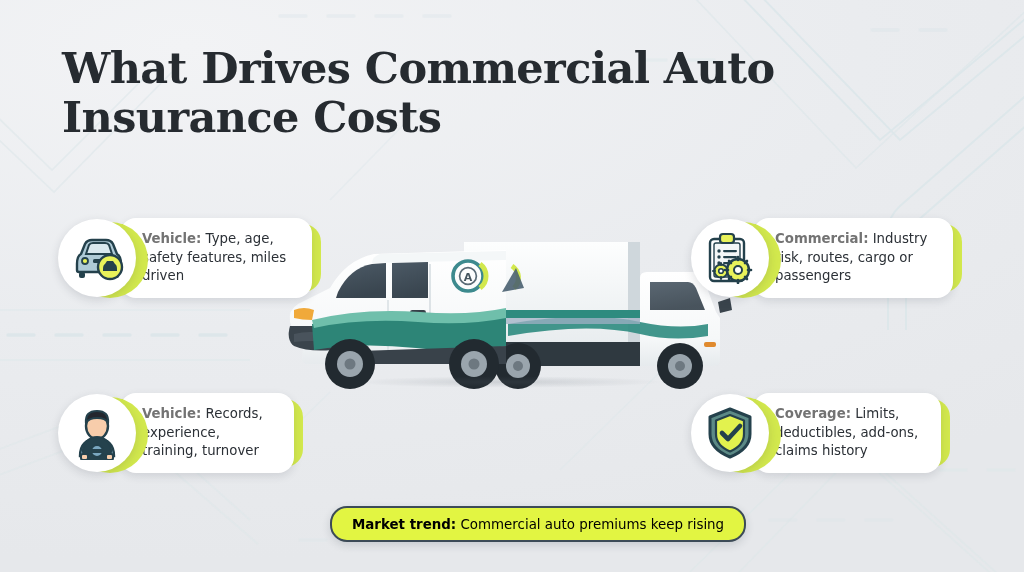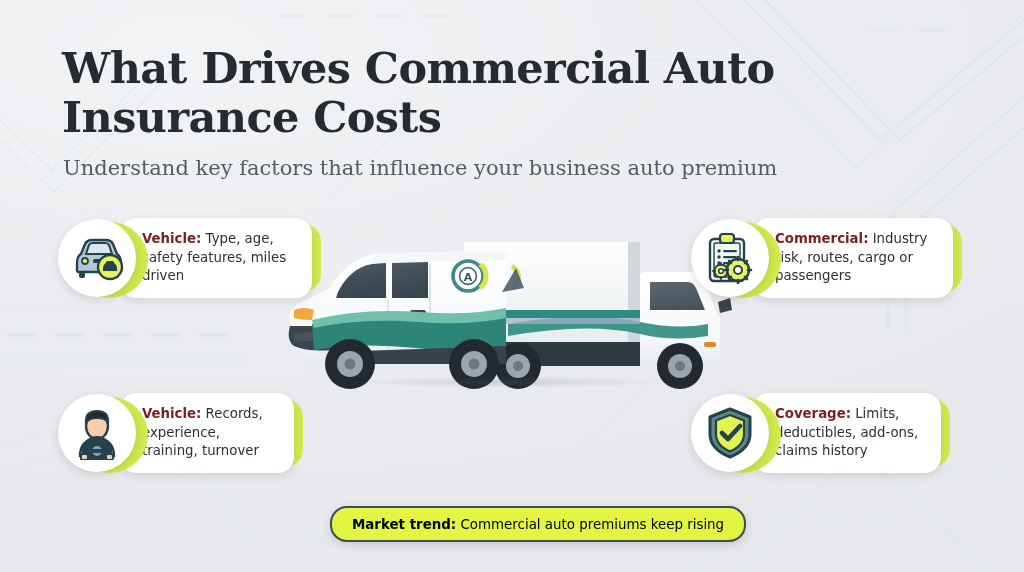--- a/index.html
+++ b/index.html
@@ -40,21 +40,21 @@
   .pill{
     position:relative;z-index:2;
     background:#ffffff;border-radius:16px;
     box-shadow:0 3px 9px rgba(40,50,60,.13);
     padding:12px 18px 12px 22px;
   }
   .pill .txt{
     font-size:13.3px;line-height:18.5px;color:#2b3036;
     font-family:"DejaVu Sans","Liberation Sans",sans-serif;
   }
-  .pill .txt b{font-weight:700;color:#7f1d1d;}
+  .pill .txt b{font-weight:700;color:#737373;}
   .iconwrap{position:relative;z-index:4;}
   .icon-crescent{
     position:absolute;left:14px;top:3px;width:76px;height:76px;
     border-radius:50%;background:#d2e84d;z-index:1;
   }
   .icon-circle{
     position:relative;z-index:2;width:78px;height:78px;border-radius:50%;
     background:#fff;box-shadow:0 3px 10px rgba(40,50,60,.15);
     display:flex;align-items:center;justify-content:center;
   }
@@ -134,21 +134,20 @@
     </g>
     <g stroke="#dde7ea" stroke-width="1.6" fill="none" opacity=".45">
       <path d="M 330 200 L 420 108"></path>
       <path d="M 250 470 L 330 392"></path>
       <path d="M 560 470 L 660 372"></path>
     </g>
   </svg>
 
   <div class="title">What Drives Commercial Auto
 Insurance Costs</div>
-  <div class="subtitle">Understand key factors that influence your business auto premium</div>
 
   <div class="vehicles">
     <div class="vshadow"></div>
     <svg width="480" height="185" viewBox="0 0 480 185">
       <defs>
         <linearGradient id="glass" x1="0" y1="0" x2="0.3" y2="1">
           <stop offset="0%" stop-color="#4c5a66"></stop>
           <stop offset="100%" stop-color="#39454f"></stop>
         </linearGradient>
         <linearGradient id="bodyg" x1="0" y1="0" x2="0" y2="1">

